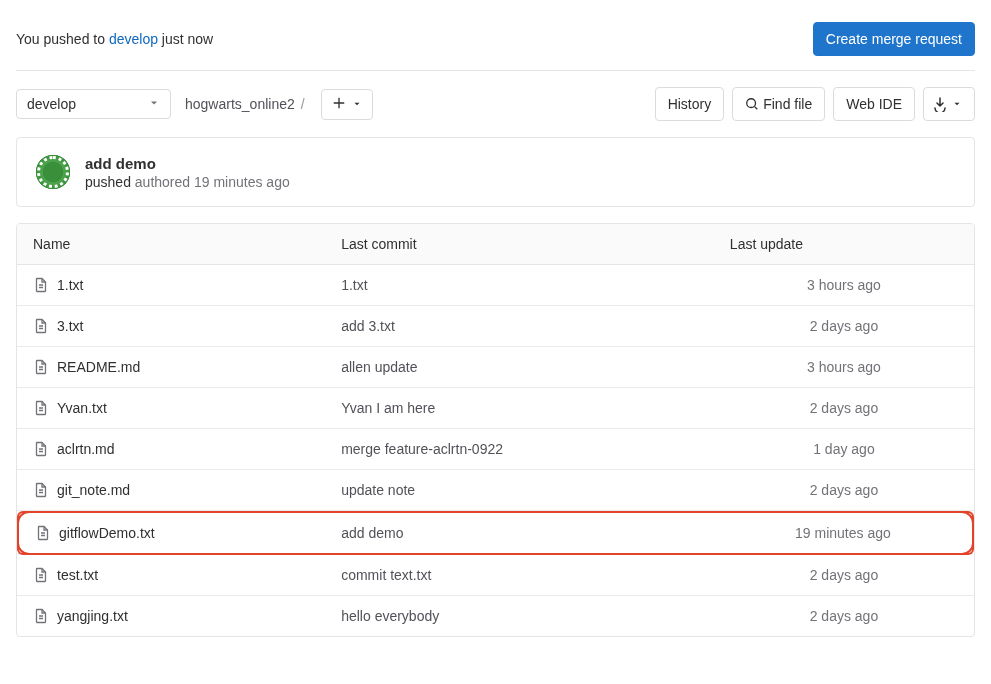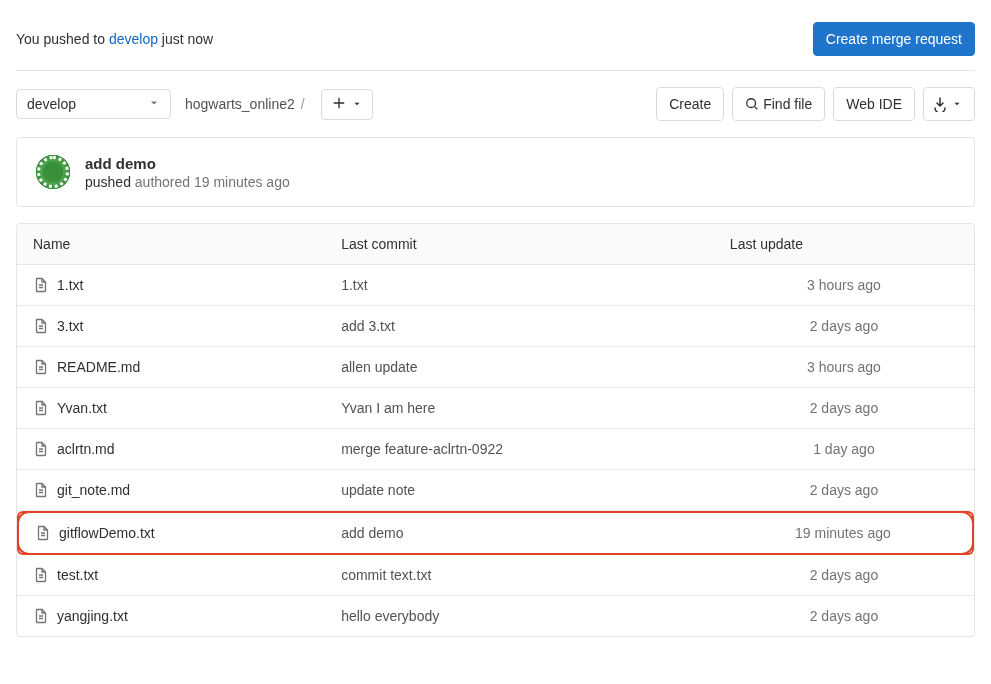--- a/index.html
+++ b/index.html
@@ -72,21 +72,21 @@
     <div class="add-btn">
       <span><svg width="14" height="14" viewBox="0 0 16 16">
             <path stroke="currentColor" stroke-width="1.5" d="M8 2v12M2 8h12"></path>
           </svg></span>
       <span><svg width="10" height="10" viewBox="0 0 16 16">
             <path fill="currentColor" d="M4 6l4 4 4-4"></path>
           </svg></span>
     </div>
     <div class="spacer"></div>
     <div class="right-btns">
-      <a class="btn">Create</a>
+      <a class="btn">History</a>
       <a class="btn">
         <svg width="14" height="14" viewBox="0 0 16 16">
             <circle cx="7" cy="7" r="5" fill="none" stroke="currentColor" stroke-width="1.5"></circle>
             <path stroke="currentColor" stroke-width="1.5" d="M11 11l3 3"></path>
           </svg>
         <span>Find file</span>
       </a>
       <a class="btn">Web IDE</a>
       <a class="btn icon-btn">
         <svg width="16" height="16" viewBox="0 0 16 16">

